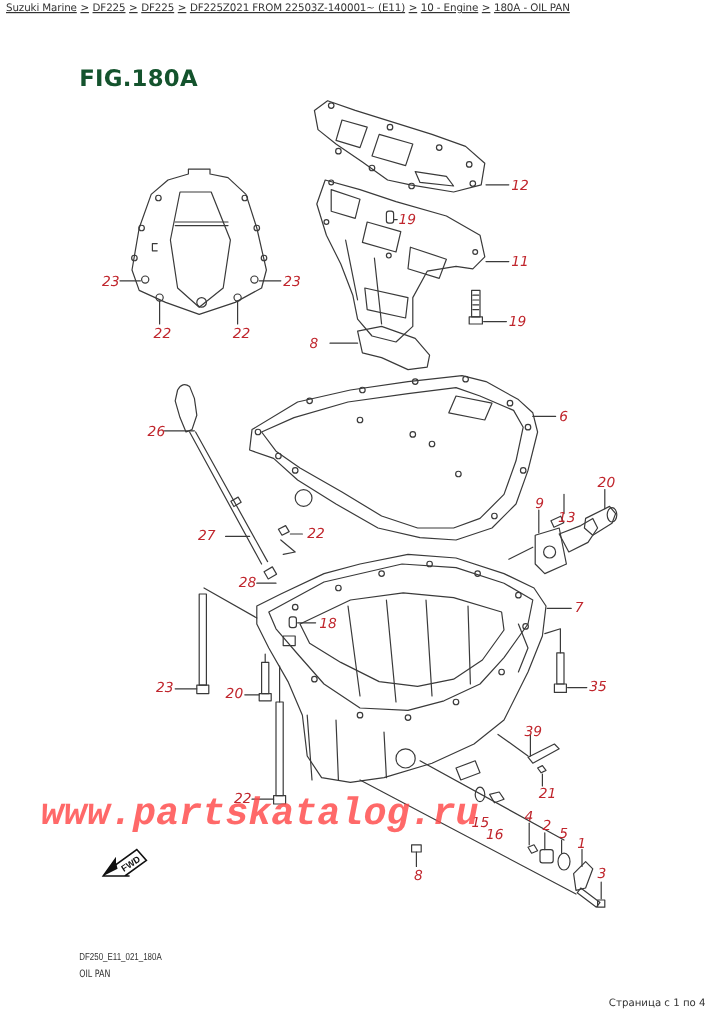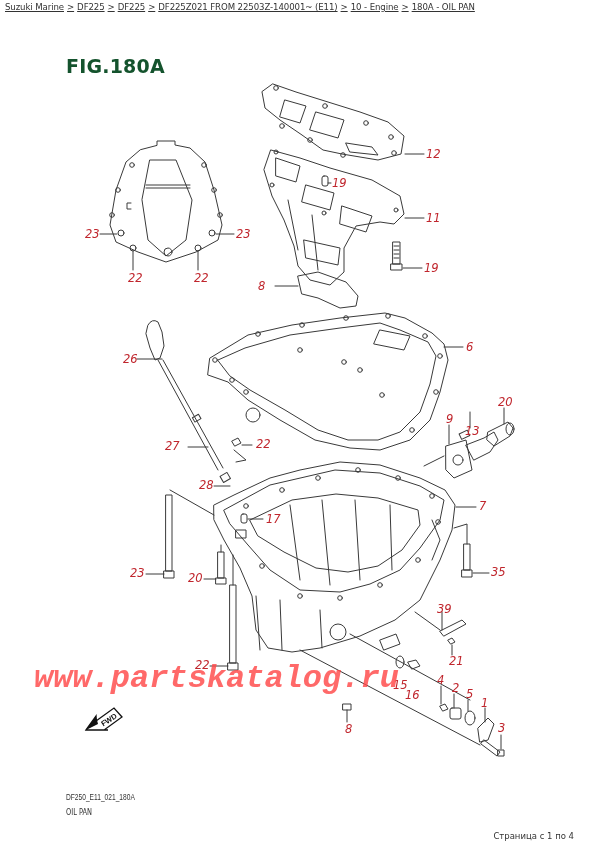--- a/index.html
+++ b/index.html
@@ -7,21 +7,21 @@
          font-family: "DejaVu Sans", "Liberation Sans", sans-serif; color: #222; }
   .breadcrumb { position: absolute; left: 5px; top: 2px; font-size: 8.6px; color: #333; white-space: nowrap; letter-spacing: -0.1px; text-decoration: underline; }
   .breadcrumb .sep { margin: 0 3px; }
   .fig-title { position: absolute; left: 66px; top: 55px; font-size: 19px; font-weight: bold; color: #14532d; letter-spacing: 0.2px; }
   .diagram { position: absolute; left: 0; top: 0; width: 600px; height: 848px; }
   .callout { position: absolute; font-size: 11.5px; color: #c0262d; line-height: 1; white-space: nowrap; font-style: italic; }
   .watermark { position: absolute; left: 34px; top: 660px; font-size: 32px; font-weight: bold; font-style: italic;
                color: rgba(255, 72, 72, 0.82); letter-spacing: 0px; white-space: nowrap; font-family: Liberation Mono, monospace; }
   .code-label { position: absolute; left: 66px; top: 792px; font-size: 8.5px; color: #333; font-family: "Liberation Sans Narrow", "Liberation Sans", sans-serif; transform: scaleX(0.78); transform-origin: left; }
   .name-label { position: absolute; left: 66px; top: 807px; font-size: 8.5px; color: #333; transform: scaleX(0.78); transform-origin: left; }
-  .pager { position: absolute; right: 26px; top: 831px; font-size: 8.5px; color: #333; text-align: right; }
+  .pager { position: absolute; right: 12px; top: 831px; font-size: 8.5px; color: #333; text-align: right; }
   .fwd { position: absolute; left: 84px; top: 702px; }
 </style>
 </head>
 <body>
 
 <div class="breadcrumb">
   <span>Suzuki Marine</span><span class="sep">&gt;</span><span>DF225</span><span class="sep">&gt;</span><span>DF225</span><span class="sep">&gt;</span><span>DF225Z021 FROM 22503Z-140001~ (E11)</span><span class="sep">&gt;</span><span>10 - Engine</span><span class="sep">&gt;</span><span>180A - OIL PAN</span>
 </div>
 
 <div class="fig-title">FIG.180A</div>
@@ -246,21 +246,21 @@
   <span class="callout" style="left:258px;top:281px">8</span>
   <span class="callout" style="left:466px;top:342px">6</span>
   <span class="callout" style="left:123px;top:354px">26</span>
   <span class="callout" style="left:465px;top:426px">13</span>
   <span class="callout" style="left:498px;top:397px">20</span>
   <span class="callout" style="left:446px;top:414px">9</span>
   <span class="callout" style="left:165px;top:441px">27</span>
   <span class="callout" style="left:256px;top:439px">22</span>
   <span class="callout" style="left:199px;top:480px">28</span>
   <span class="callout" style="left:479px;top:501px">7</span>
-  <span class="callout" style="left:266px;top:514px">17</span>
+  <span class="callout" style="left:266px;top:514px">18</span>
   <span class="callout" style="left:130px;top:568px">23</span>
   <span class="callout" style="left:188px;top:573px">20</span>
   <span class="callout" style="left:491px;top:567px">35</span>
   <span class="callout" style="left:437px;top:604px">39</span>
   <span class="callout" style="left:195px;top:660px">22</span>
   <span class="callout" style="left:449px;top:656px">21</span>
   <span class="callout" style="left:437px;top:675px">4</span>
   <span class="callout" style="left:393px;top:680px">15</span>
   <span class="callout" style="left:452px;top:683px">2</span>
   <span class="callout" style="left:466px;top:689px">5</span>

